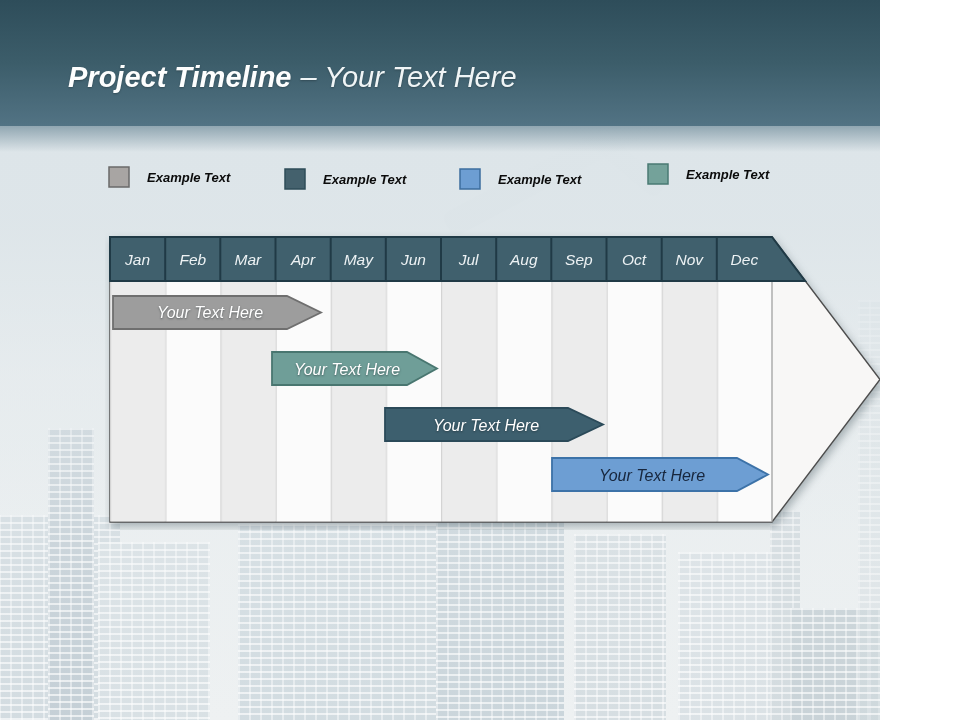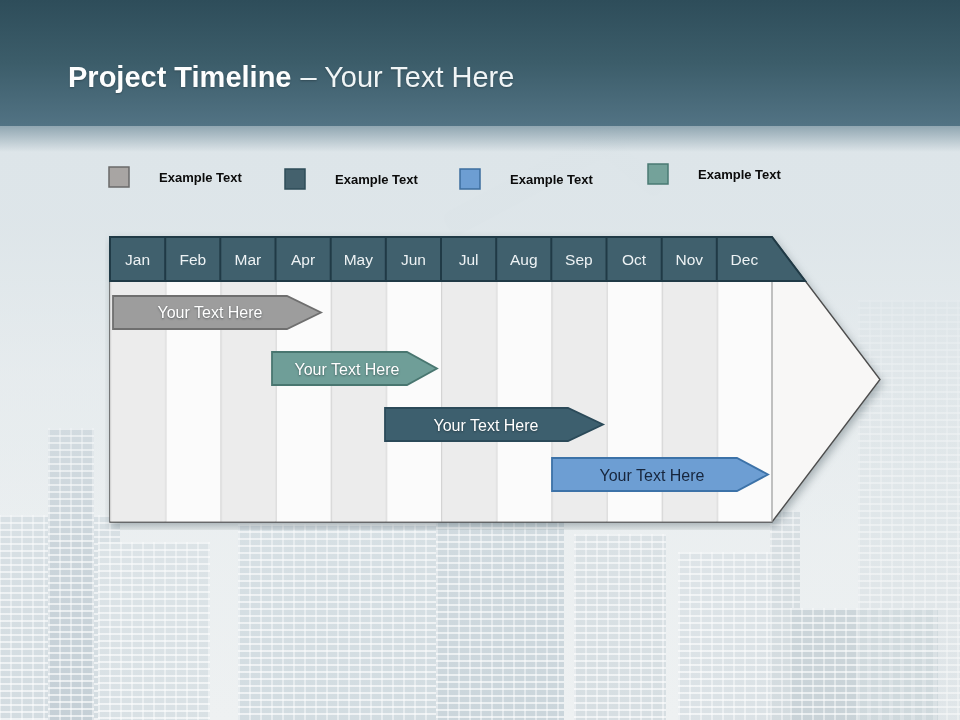--- a/index.html
+++ b/index.html
@@ -1,21 +1,22 @@
 <!DOCTYPE html>
 <html><head>
 <meta charset="utf-8">
 <style>
   * { margin: 0; padding: 0; box-sizing: border-box; }
   html, body { width: 960px; height: 720px; }
   body { font-family: "Liberation Sans", sans-serif; overflow: hidden; }
 
   #slide {
-    position: relative; width: 960px; height: 720px; overflow: hidden;
+    position: relative; width: 880px; height: 720px; overflow: hidden;
     background: linear-gradient(to bottom, #d9e1e5 0%, #e7ecee 40%, #eef1f2 100%);
+    font-style: italic;
   }
 
   
   .skyline { position: absolute; inset: 0; z-index: 1; }
   .building {
     position: absolute; bottom: 0;
     background-color: #ccd6dc;
     background-image:
       repeating-linear-gradient(to bottom, rgba(255,255,255,0.65) 0 2px, rgba(255,255,255,0) 2px 7px),
       repeating-linear-gradient(to right, rgba(255,255,255,0.45) 0 2px, rgba(255,255,255,0) 2px 11px);
@@ -40,21 +41,21 @@
   .slide-title {
     position: absolute; left: 68px; top: 62px; z-index: 5;
     font-size: 29px; line-height: 1.1; white-space: nowrap;
     color: #fdfefe; text-shadow: 0 1px 2px rgba(0,0,0,0.25);
   }
   .slide-title .t-bold { font-weight: 700; }
   .slide-title .t-reg { font-weight: 400; margin-left: 9px; color: #f0f5f6; }
 
   
   .legend-item {
-    position: absolute; z-index: 5; display: flex; align-items: center; gap: 29px;
+    position: absolute; z-index: 5; display: flex; align-items: center; gap: 17px;
   }
   .legend-item .swatch { display: block; }
   .legend-label { font-size: 13px; font-weight: 700; color: #0b0b0b; white-space: nowrap; }
 
   
   .timeline-svg { position: absolute; left: 105px; top: 230px; z-index: 5; }
   .arrow-body { filter: drop-shadow(2px 4px 4px rgba(40,60,70,0.35)); }
   svg text { font-family: "Liberation Sans", sans-serif; }
   .month-label { font-size: 15.5px; fill: #edf2f4; }
   .bar-label { font-size: 16px; }

